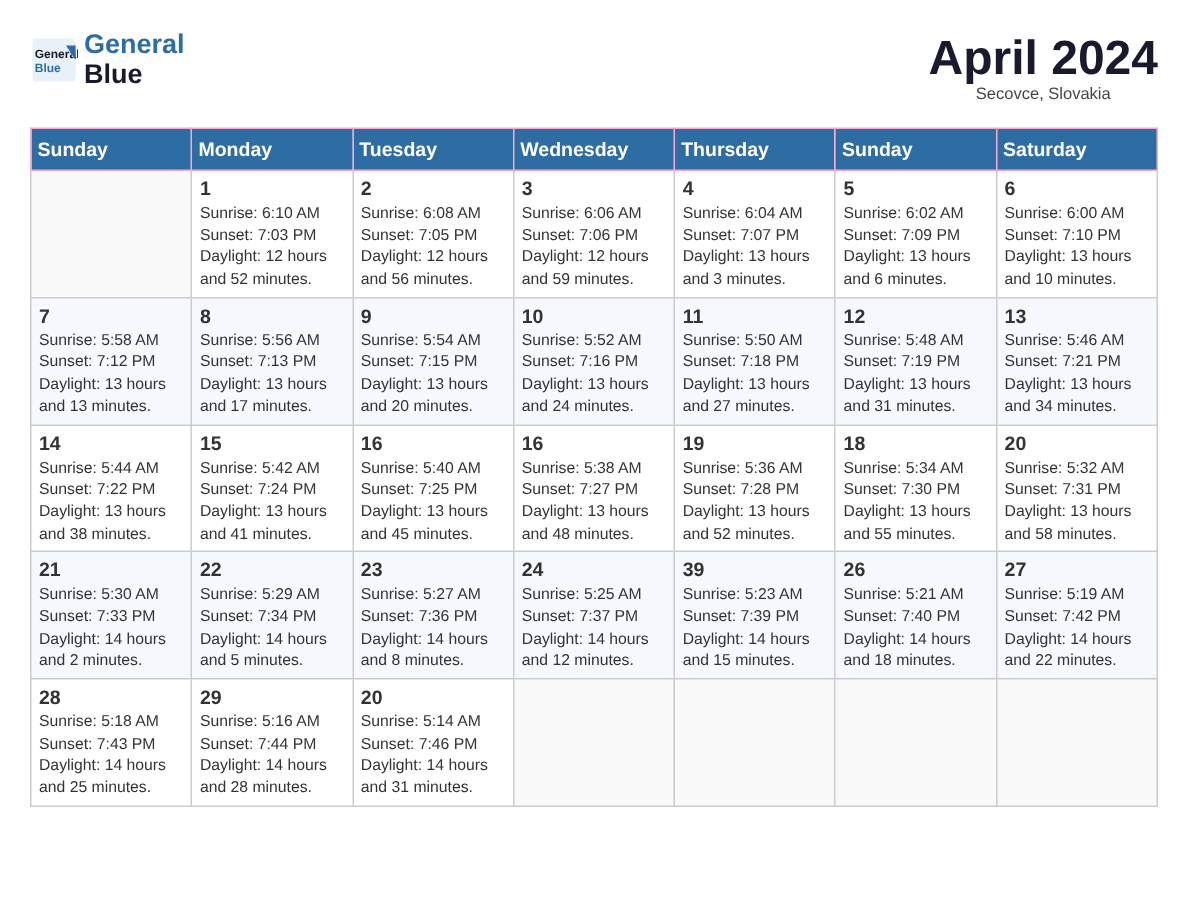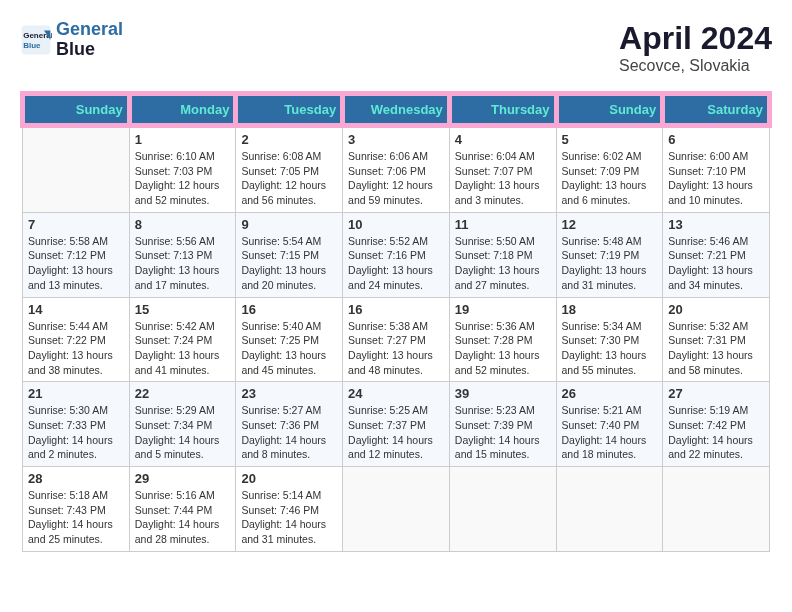--- a/index.html
+++ b/index.html
@@ -28,44 +28,44 @@
       line-height: 1.1;
     }
     .logo-text span {
       color: #2e6da4;
     }
     .logo-icon {
       width: 32px;
       height: 32px;
     }
     .title-block {
-      text-align: left;
+      text-align: center;
     }
     .month-title {
       font-size: 32px;
       font-weight: bold;
       color: #1a1a2e;
     }
     .location {
-      font-size: 16px;
+      font-size: 11px;
       color: #444;
     }
     .calendar {
       width: 100%;
       border-collapse: collapse;
       font-size: 11px;
     }
     .calendar th {
       background-color: #2e6da4;
-      color: #5eead4;
+      color: #ffffff;
       padding: 6px 4px;
-      text-align: right;
+      text-align: left;
       font-size: 13px;
       font-weight: bold;
-      border: 5px solid #f9a8d4;
+      border: 1px solid #f9a8d4;
     }
     .calendar td {
       border: 1px solid #ccc;
       vertical-align: top;
       padding: 4px 5px;
       width: calc(100% / 7);
       min-height: 80px;
       color: #333;
     }
     .day-num {

